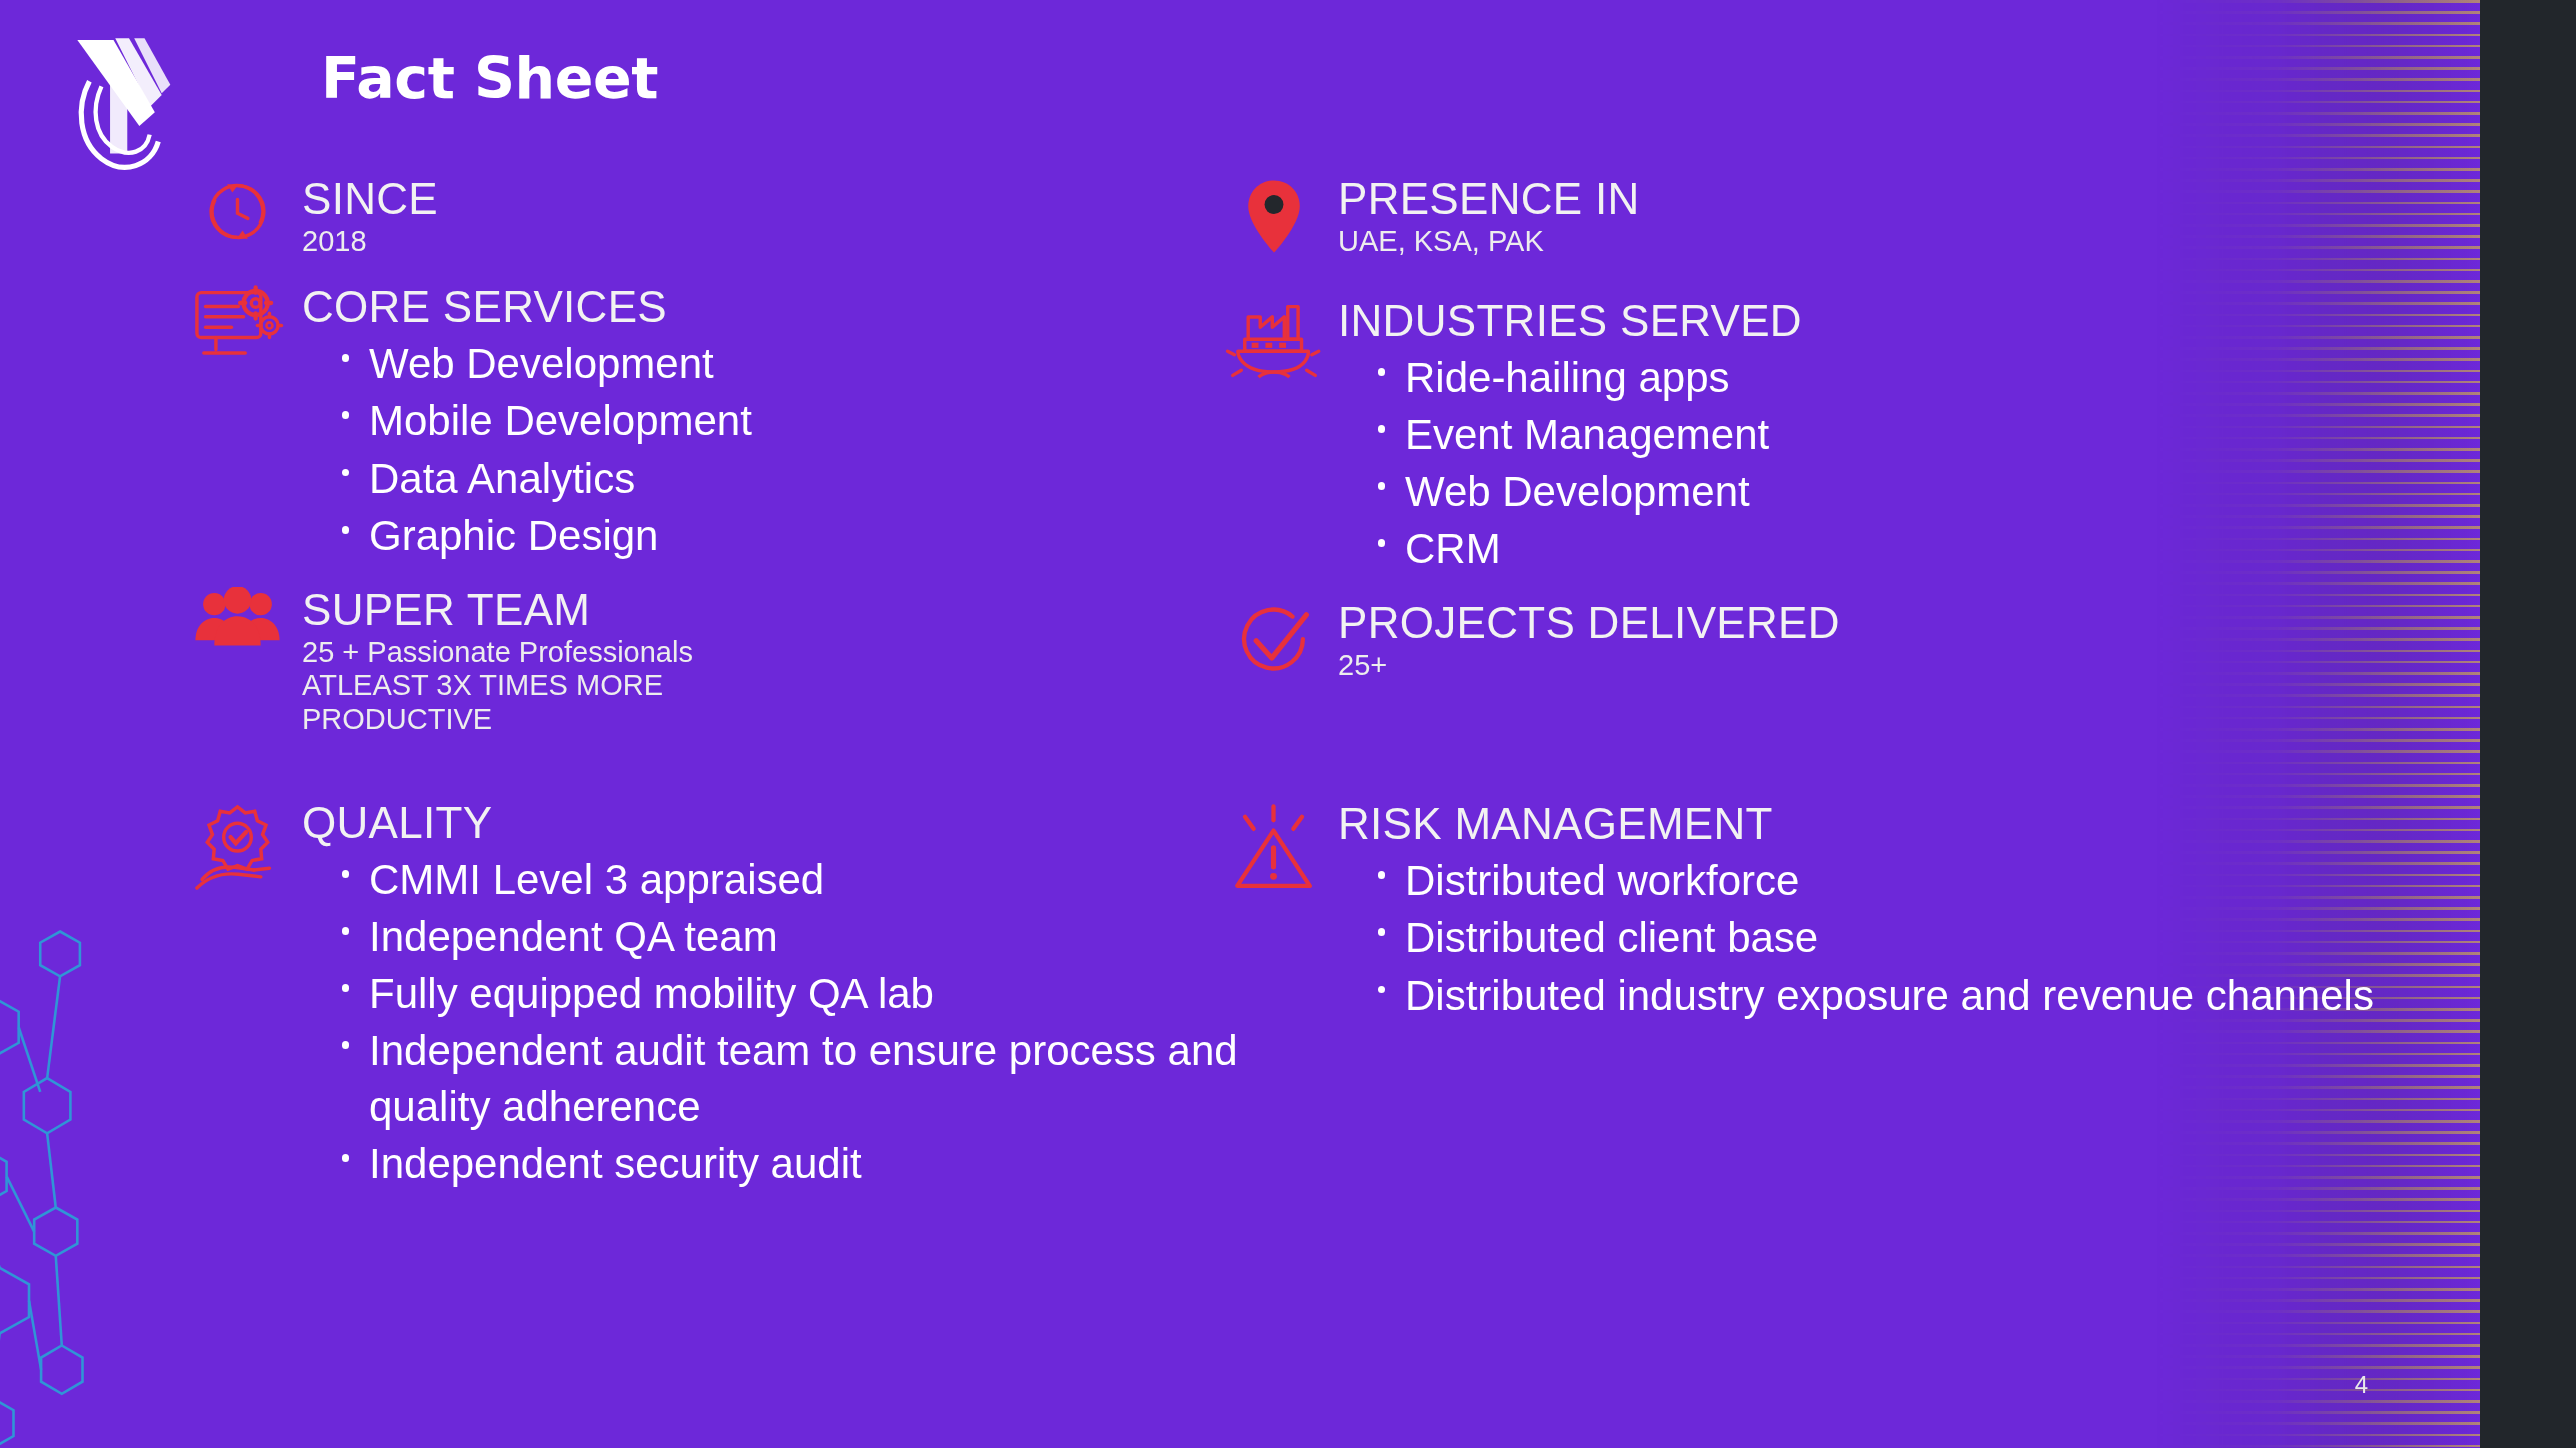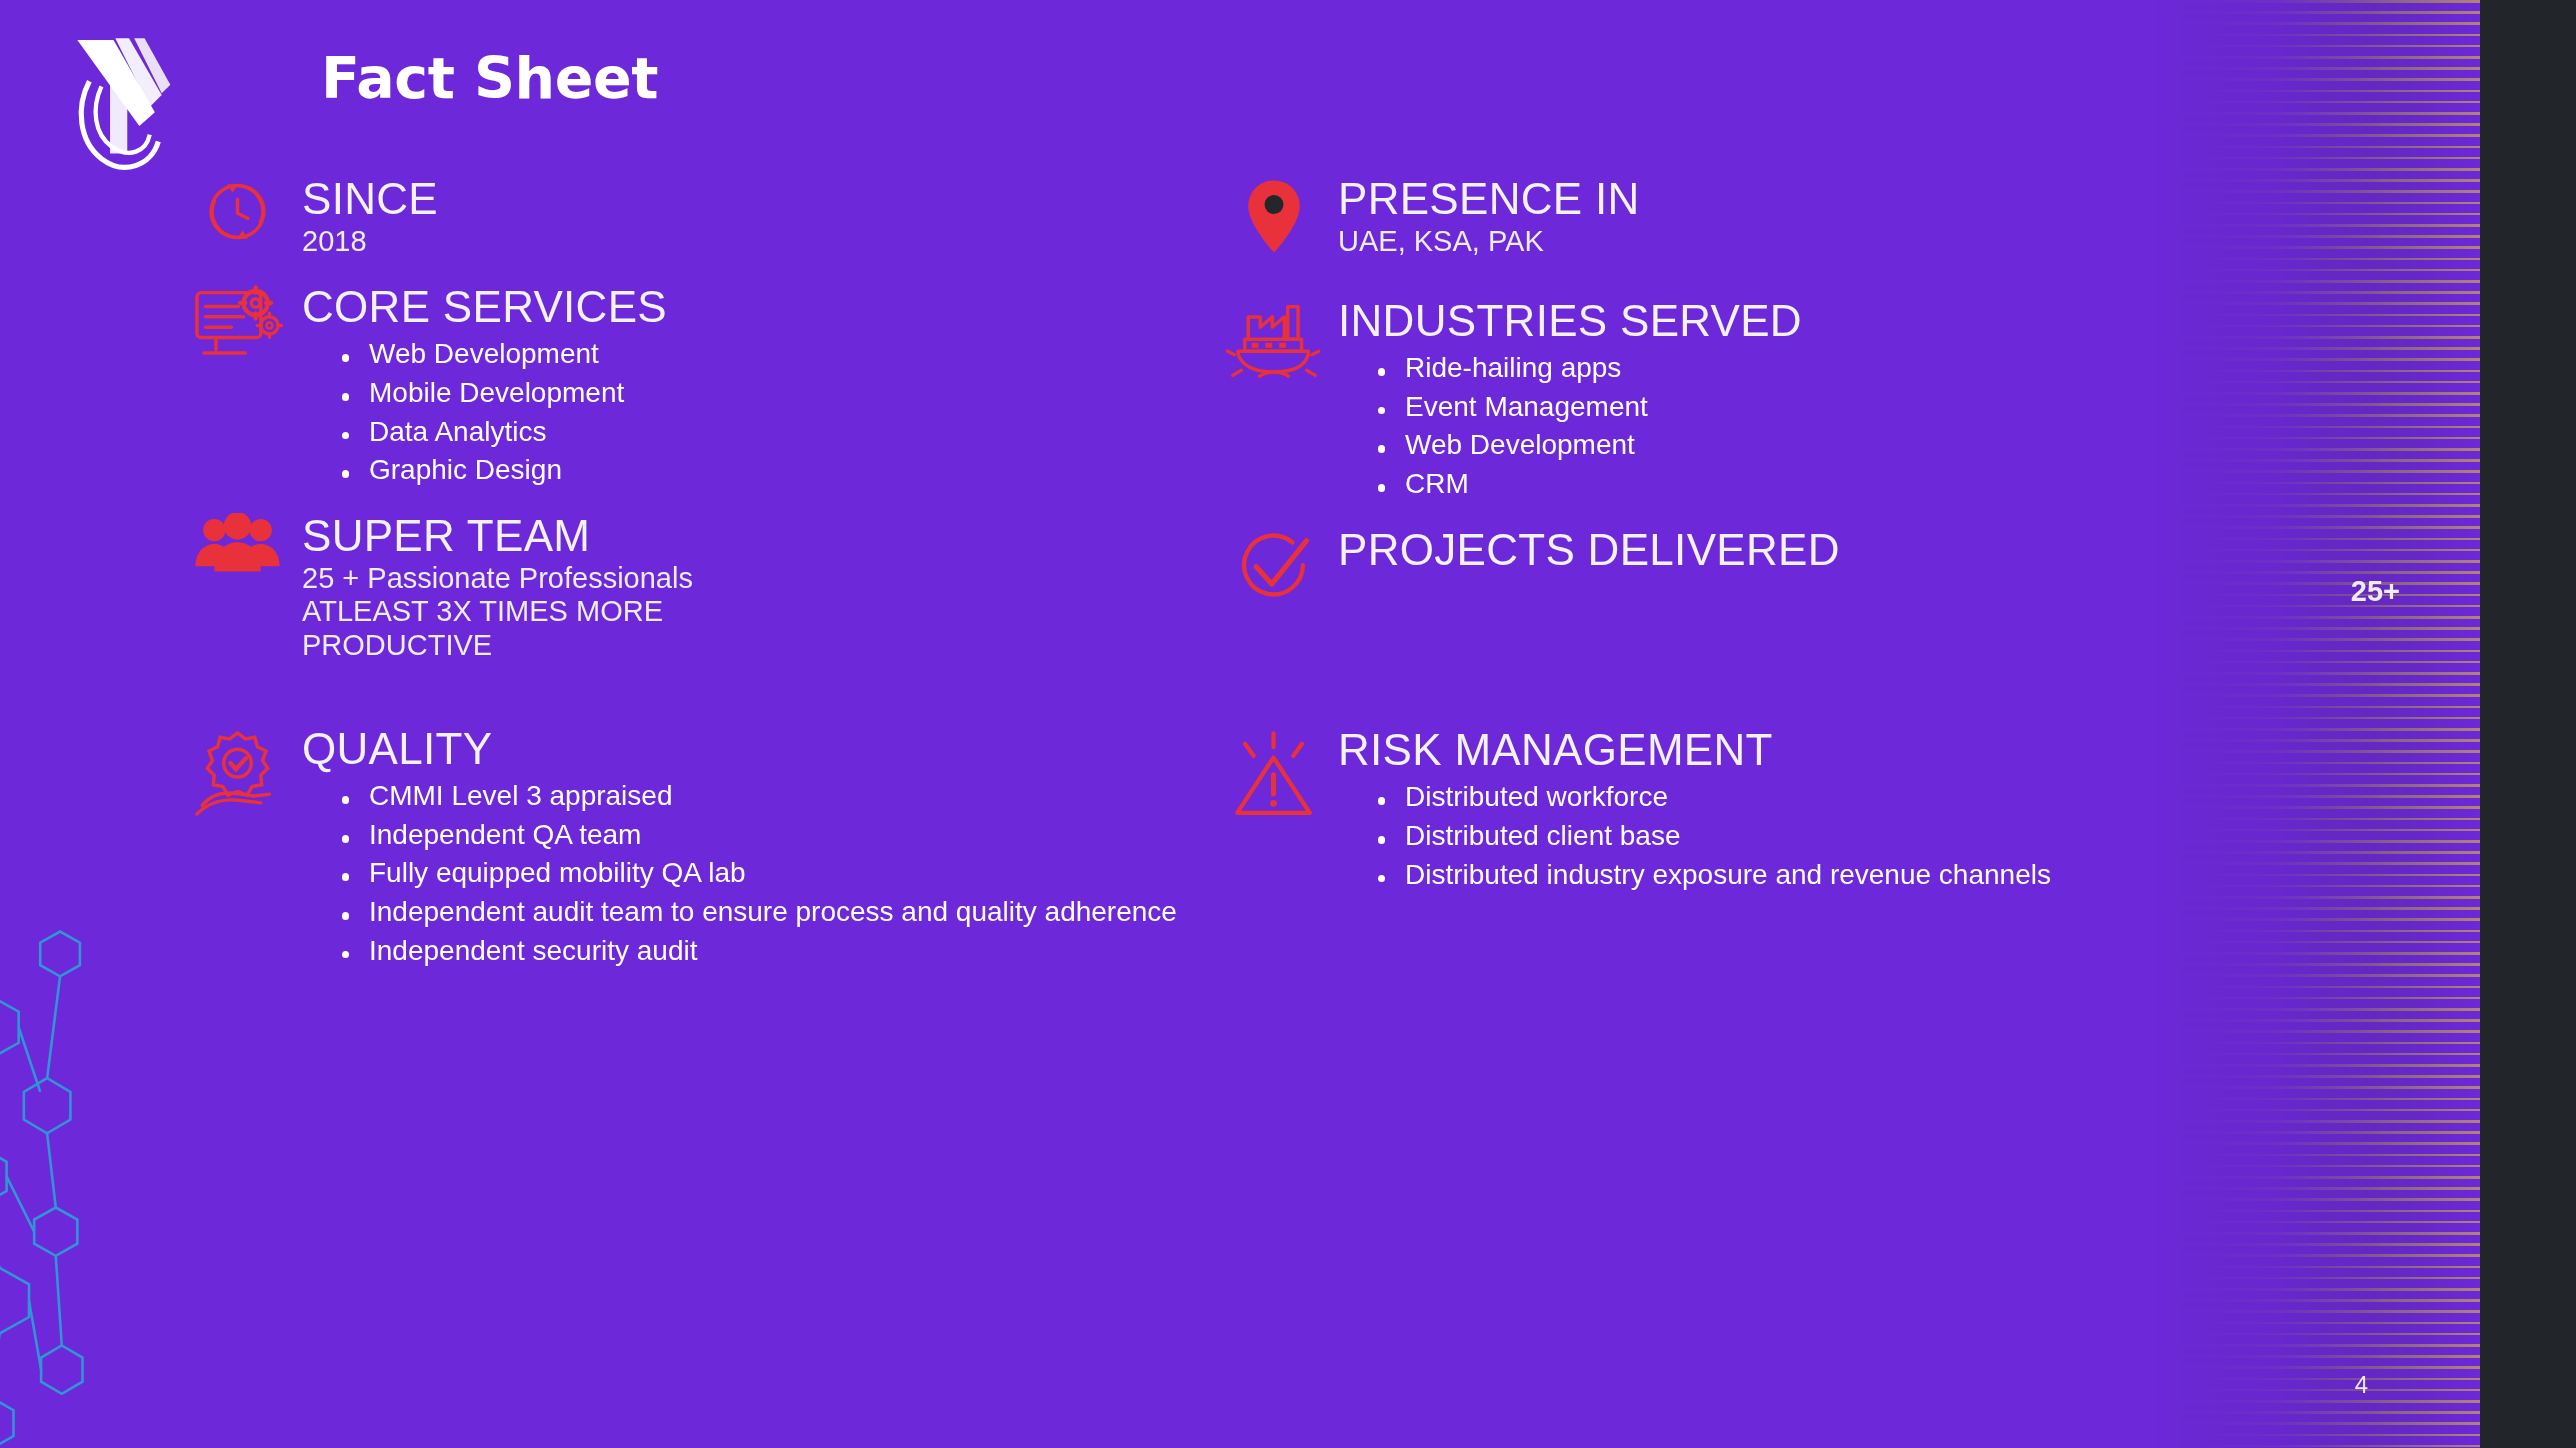--- a/index.html
+++ b/index.html
@@ -120,21 +120,21 @@
     font-weight: 400;
   }
 
   ul.bullets {
     list-style: none;
     margin: 3.5px 0 0 38px;
     padding: 0;
   }
   ul.bullets li {
     position: relative;
-    font-size: 28px;
+    font-size: 42px;
     color: #ffffff;
     line-height: 1.32;
     padding-left: 29px;
     margin-bottom: 1.7px;
   }
   ul.bullets li::before {
     content: "";
     position: absolute;
     left: 1.7px;
     top: 18px;
@@ -363,21 +363,21 @@
     <div class="block" style="margin-bottom:114px;">
       <div class="block-inner">
         <div class="block-icon">
           <svg width="83" height="83" viewBox="0 0 96 96">
             <path d="M70 18 A34 34 0 1 0 82 44" fill="none" stroke="#e8313b" stroke-width="5" stroke-linecap="round"></path>
             <path d="M28 46 L46 66 L86 16" fill="none" stroke="#e8313b" stroke-width="6" stroke-linecap="round" stroke-linejoin="round"></path>
           </svg>
         </div>
         <div class="block-body">
           <div class="heading">PROJECTS DELIVERED</div>
-          <div class="subtext" style="font-weight:bold;text-align:right;">25+</div>
+          <div class="subtext" style="font-weight:normal;">25+</div>
         </div>
       </div>
     </div>
 
     <div class="block">
       <div class="block-inner">
         <div class="block-icon">
           <svg width="95" height="92" viewBox="0 0 110 106">
             <path d="M55 34 L97 98 L13 98 Z" fill="none" stroke="#e8313b" stroke-width="5" stroke-linejoin="round"></path>
             <line x1="55" y1="54" x2="55" y2="76" stroke="#e8313b" stroke-width="6" stroke-linecap="round"></line>

